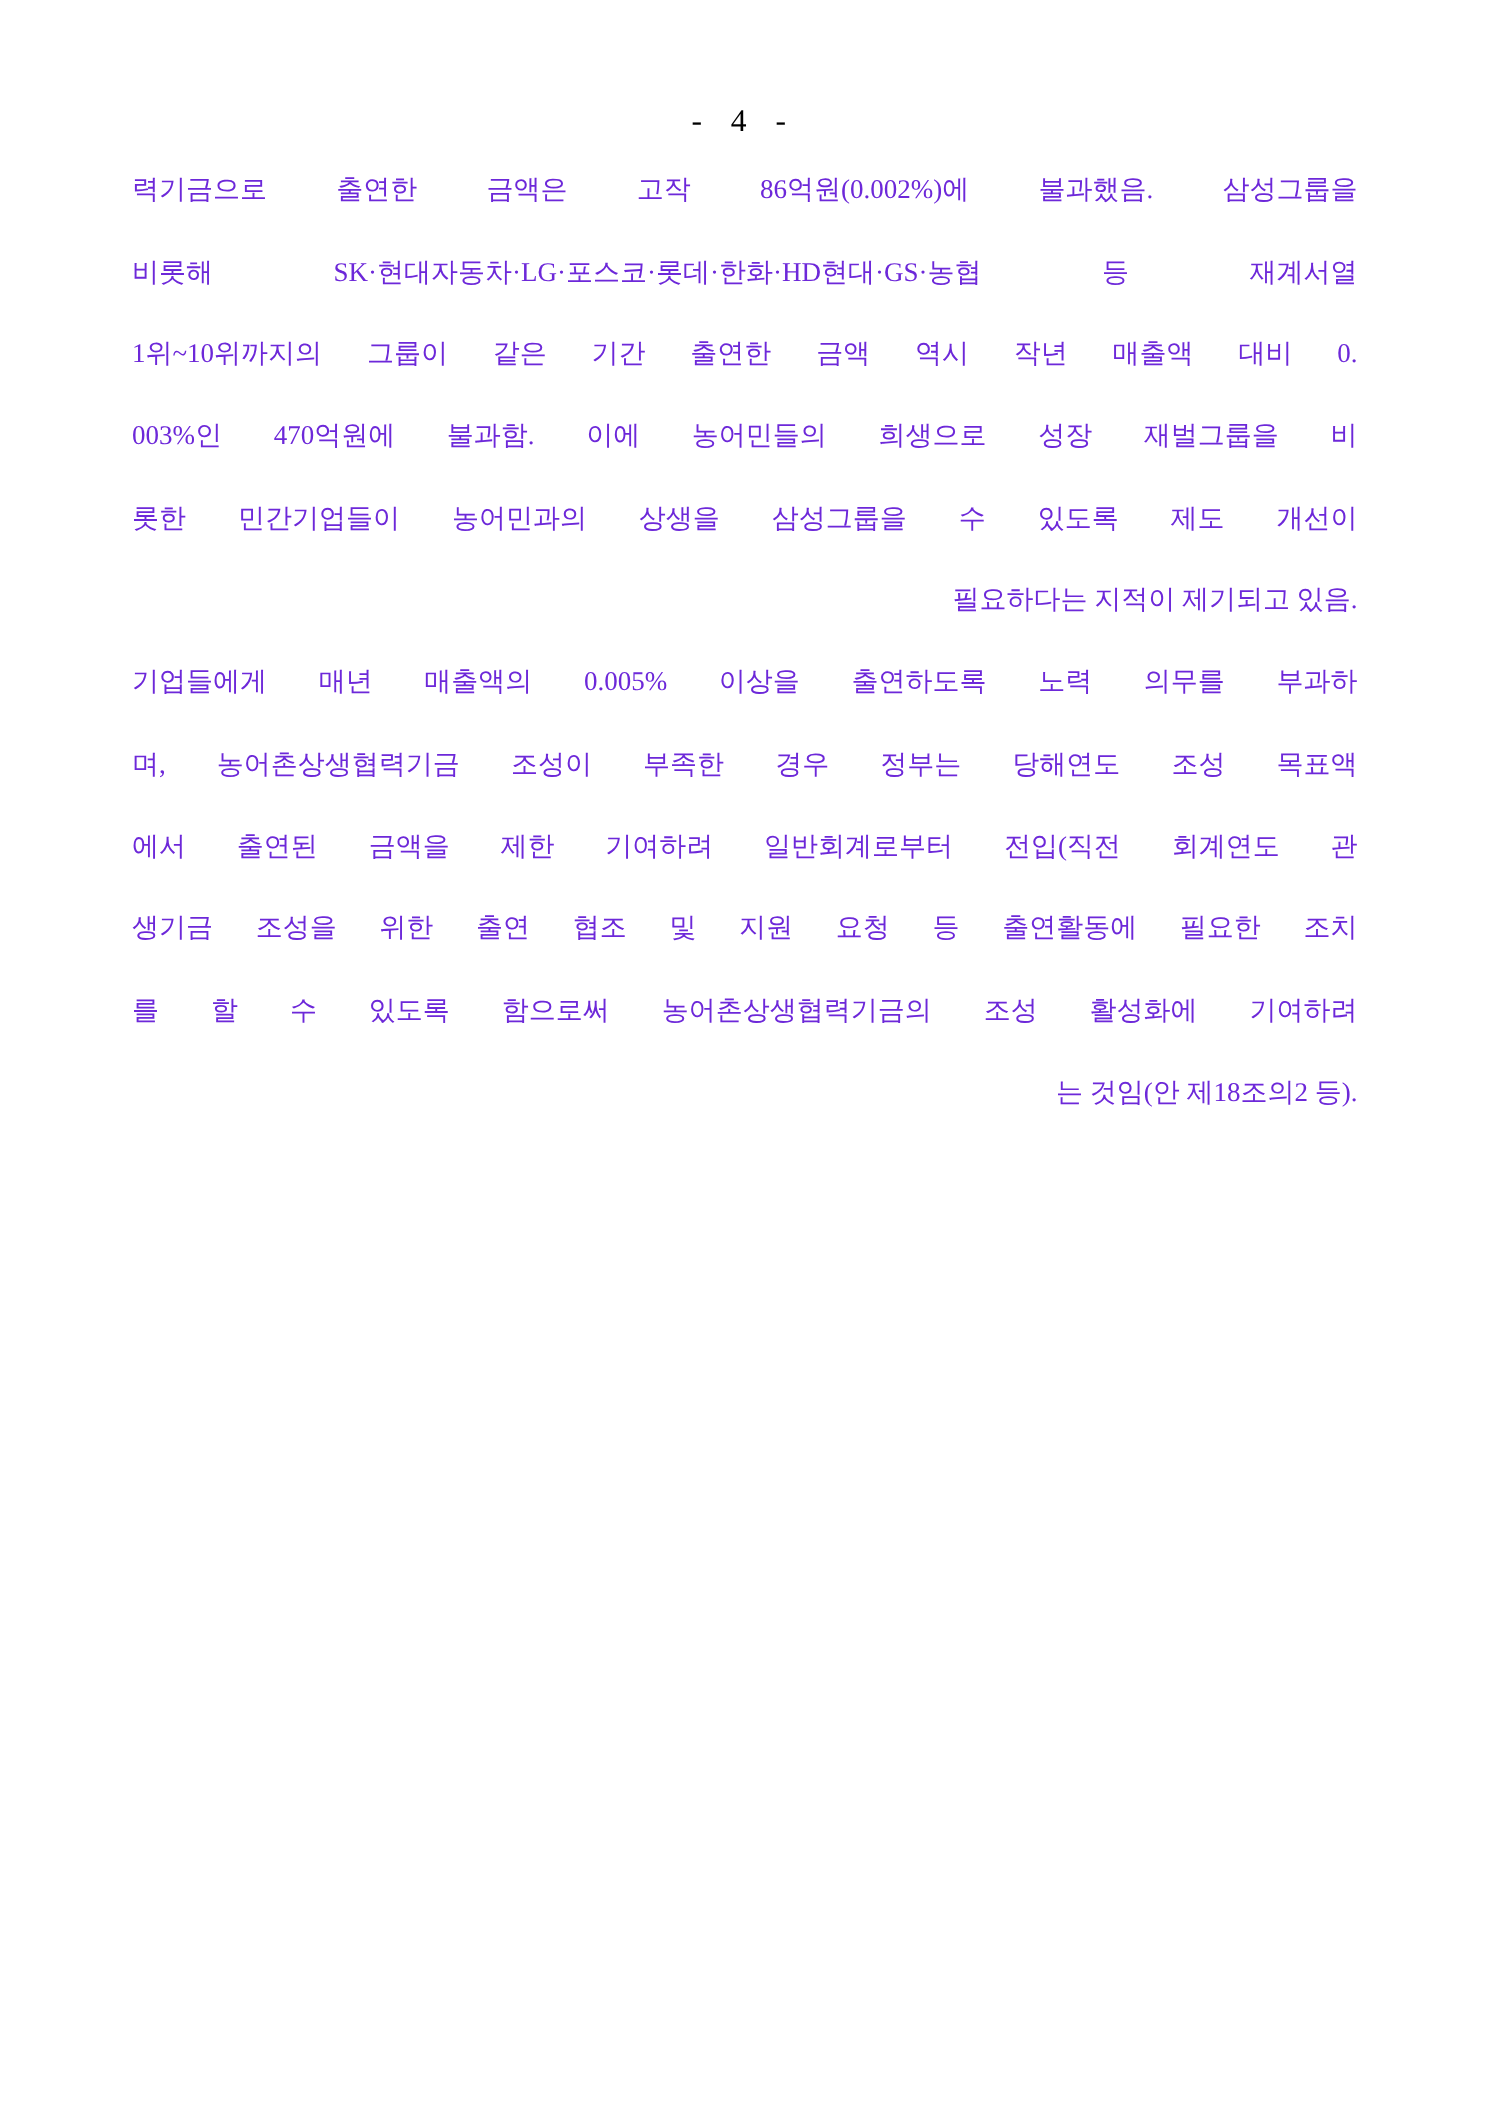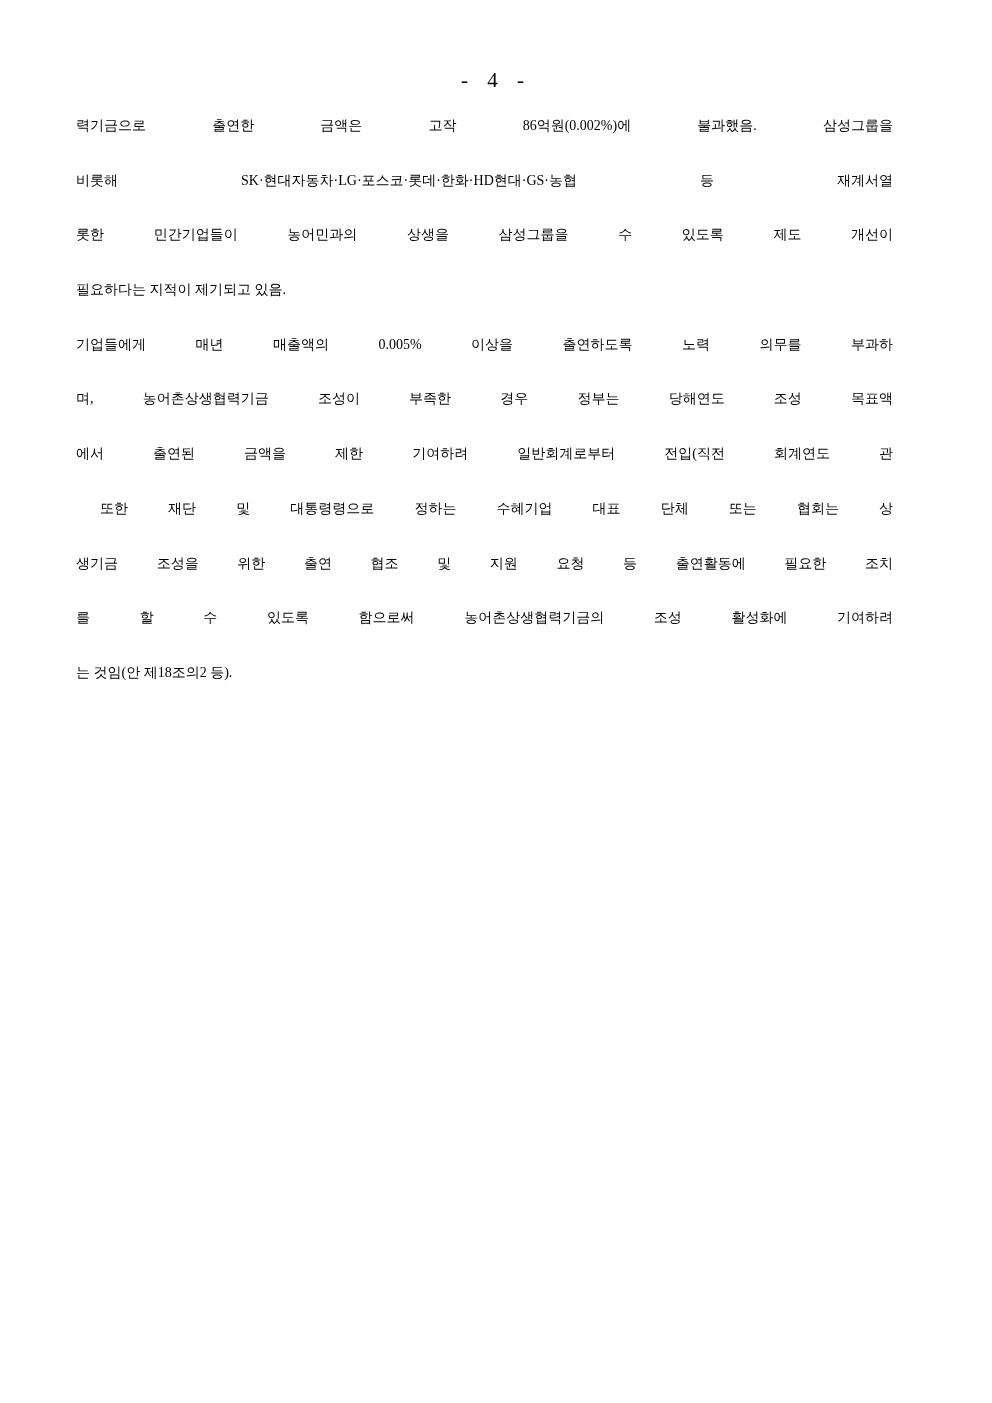--- a/index.html
+++ b/index.html
@@ -22,52 +22,53 @@
     left: 0;
     width: 100%;
     text-align: center;
     font-size: 21px;
     letter-spacing: 7px;
     color: #000000;
   }
   .doc-body {
     position: absolute;
     top: 99px;
-    left: 76px;
+    left: 88px;
     width: 817px;
-    font-size: 14px;
+    font-size: 18px;
     line-height: 54.7px;
-    color: #000000;
+    color: #6d28d9;
     word-break: keep-all;
   }
   .line {
     height: 54.7px;
     overflow: hidden;
-    text-align: left;
+    text-align: right;
     white-space: normal;
   }
   .line.justify {
     text-align: justify;
     text-align-last: justify;
   }
   .line.indent {
     padding-left: 24px;
   }
 </style>
 </head>
 <body>
 
 <div class="page">
   <div class="page-number">- 4 -</div>
   <div class="doc-body">
       <div class="line justify">력기금으로 출연한 금액은 고작 86억원(0.002%)에 불과했음. 삼성그룹을</div>
       <div class="line justify">비롯해 SK·현대자동차·LG·포스코·롯데·한화·HD현대·GS·농협 등 재계서열</div>
+      <div class="line justify">1위~10위까지의 그룹이 같은 기간 출연한 금액 역시 작년 매출액 대비 0.</div>
+      <div class="line justify">003%인 470억원에 불과함. 이에 농어민들의 희생으로 성장 재벌그룹을 비</div>
       <div class="line justify">롯한 민간기업들이 농어민과의 상생을 삼성그룹을 수 있도록 제도 개선이</div>
       <div class="line">필요하다는 지적이 제기되고 있음.</div>
       <div class="line justify">기업들에게 매년 매출액의 0.005% 이상을 출연하도록 노력 의무를 부과하</div>
       <div class="line justify">며, 농어촌상생협력기금 조성이 부족한 경우 정부는 당해연도 조성 목표액</div>
       <div class="line justify">에서 출연된 금액을 제한 기여하려 일반회계로부터 전입(직전 회계연도 관</div>
-      <div class="line justify indent">또한 재단 및 대통령령으로 정하는 수혜기업 대표 단체 또는 협회는 상</div>
       <div class="line justify">생기금 조성을 위한 출연 협조 및 지원 요청 등 출연활동에 필요한 조치</div>
       <div class="line justify">를 할 수 있도록 함으로써 농어촌상생협력기금의 조성 활성화에 기여하려</div>
       <div class="line">는 것임(안 제18조의2 등).</div>
     </div>
 </div>
 
 </body></html>

